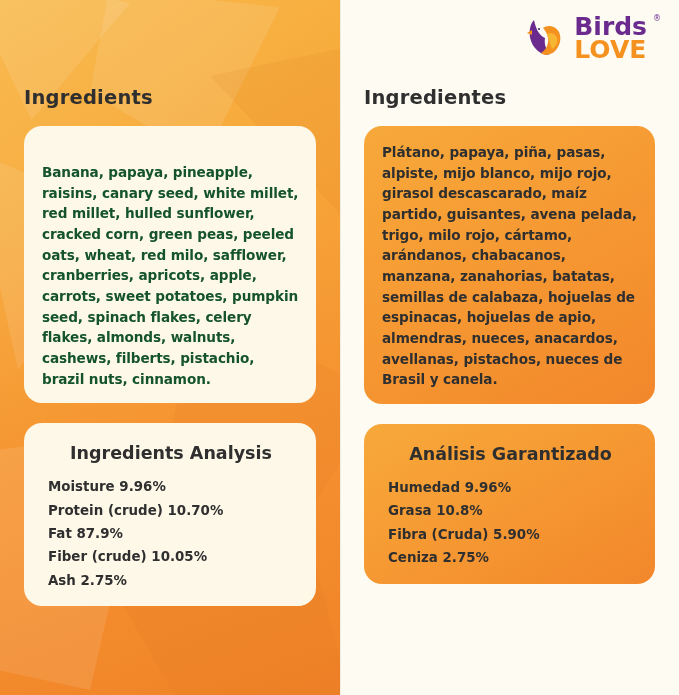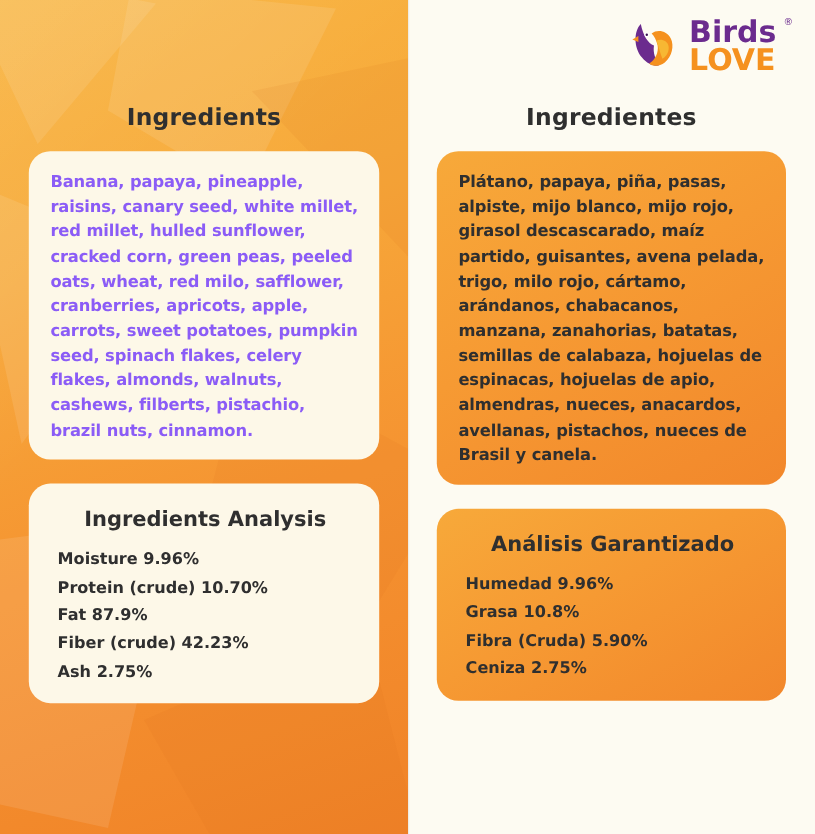--- a/index.html
+++ b/index.html
@@ -98,21 +98,21 @@
     margin-top: -2px;
   }
   .logo-reg {
     font-size: 8px;
     color: #6b2b8e;
     vertical-align: super;
   }
 
   
   .section-title {
-    text-align: center;
+    text-align: left;
     font-weight: bold;
     font-size: 19.5px;
     color: #2f2f2f;
     margin: 0;
     padding-top: 86px;
     padding-bottom: 17px;
     letter-spacing: 0.2px;
   }
 
   
@@ -128,21 +128,21 @@
     background:
       linear-gradient(150deg, #f7a93a 0%, #f69a33 45%, #f2872b 100%);
     padding: 16px 16px 14px 18px;
   }
   .ingredients-body {
     font-size: 13.6px;
     line-height: 1.52;
     font-weight: bold;
     letter-spacing: -0.1px;
   }
-  .ingredients-body.en { color: #8b5cf6; font-weight: 600; }
+  .ingredients-body.en { color: #14532d; font-weight: 600; margin-top: 20px; }
   .ingredients-body.es { color: #2f2f2f; font-weight: bold; }
 
   .card-gap { height: 20px; }
 
   .analysis-title {
     text-align: center;
     font-weight: bold;
     font-size: 17.5px;
     color: #2f2f2f;
     margin: 4px 0 12px 0;
@@ -193,21 +193,21 @@
       </div>
 
       <div class="card-gap"></div>
 
       <div class="card card-left">
         <div class="analysis-title">Ingredients Analysis</div>
         <ul class="analysis-list en">
           <li>Moisture  9.96%</li>
           <li>Protein (crude) 10.70%</li>
           <li>Fat 87.9%</li>
-          <li>Fiber (crude)  42.23%</li>
+          <li>Fiber (crude)  10.05%</li>
           <li>Ash 2.75%</li>
         </ul>
       </div>
     </div>
   </div>
 
   <div class="panel-right">
 
     <div class="logo">
       <div class="logo-mark">

